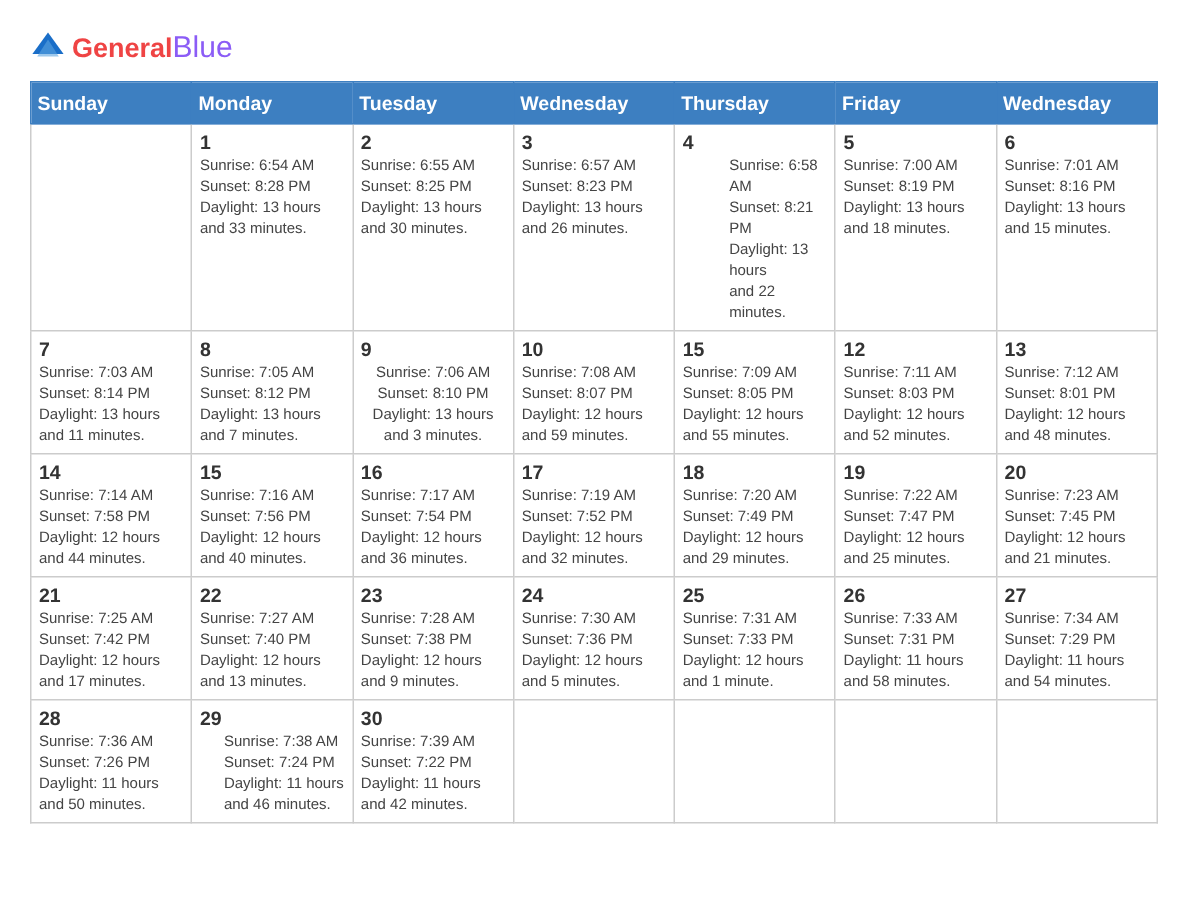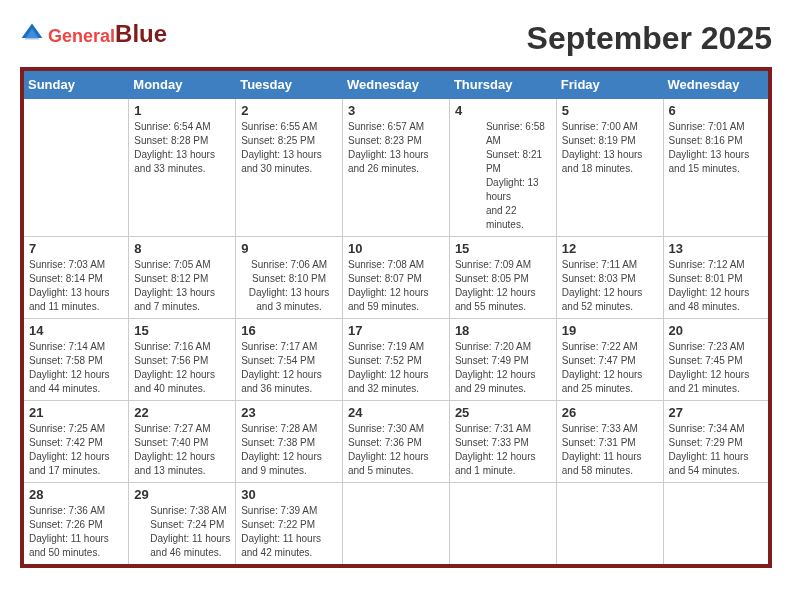--- a/index.html
+++ b/index.html
@@ -20,44 +20,44 @@
       display: flex;
       align-items: center;
       gap: 4px;
     }
     .logo-text-general {
       font-size: 18px;
       font-weight: bold;
       color: #ef4444;
     }
     .logo-text-blue {
-      font-size: 24px;
-      font-weight: bold;
-      color: #7f1d1d;
+      font-size: 20px;
+      font-weight: normal;
+      color: #8b5cf6;
     }
     .logo-icon {
       width: 24px;
       height: 24px;
     }
     .title-area {
       text-align: right;
     }
     .month-title {
       font-size: 32px;
       font-weight: bold;
       color: #333;
     }
     .location-title {
       font-size: 14px;
       color: #555;
     }
     .calendar {
       width: 100%;
       border-collapse: collapse;
-      border: 4px solid #7f1d1d;
+      border: 1px solid #7f1d1d;
     }
     .calendar th {
       background-color: #3d7fc1;
       color: #fff;
       font-size: 13px;
       font-weight: bold;
       padding: 6px 4px;
       text-align: left;
       border: 1px solid #3d7fc1;
     }
@@ -98,21 +98,20 @@
   <div class="logo">
     <svg class="logo-icon" viewBox="0 0 30 30" xmlns="http://www.w3.org/2000/svg">
       <polygon points="15,2 28,20 2,20" fill="#1a6ec8"></polygon>
       <polygon points="15,8 24,22 6,22" fill="#5ba3e0" opacity="0.6"></polygon>
     </svg>
     <div>
       <span class="logo-text-general">General</span><span class="logo-text-blue">Blue</span>
     </div>
   </div>
   <div class="title-area">
-    <div class="month-title">September 2025</div>
   </div>
 </div>
 
 <table class="calendar">
   <thead>
     <tr>
     <th>Sunday</th>
         <th>Monday</th>
         <th>Tuesday</th>
         <th>Wednesday</th>

